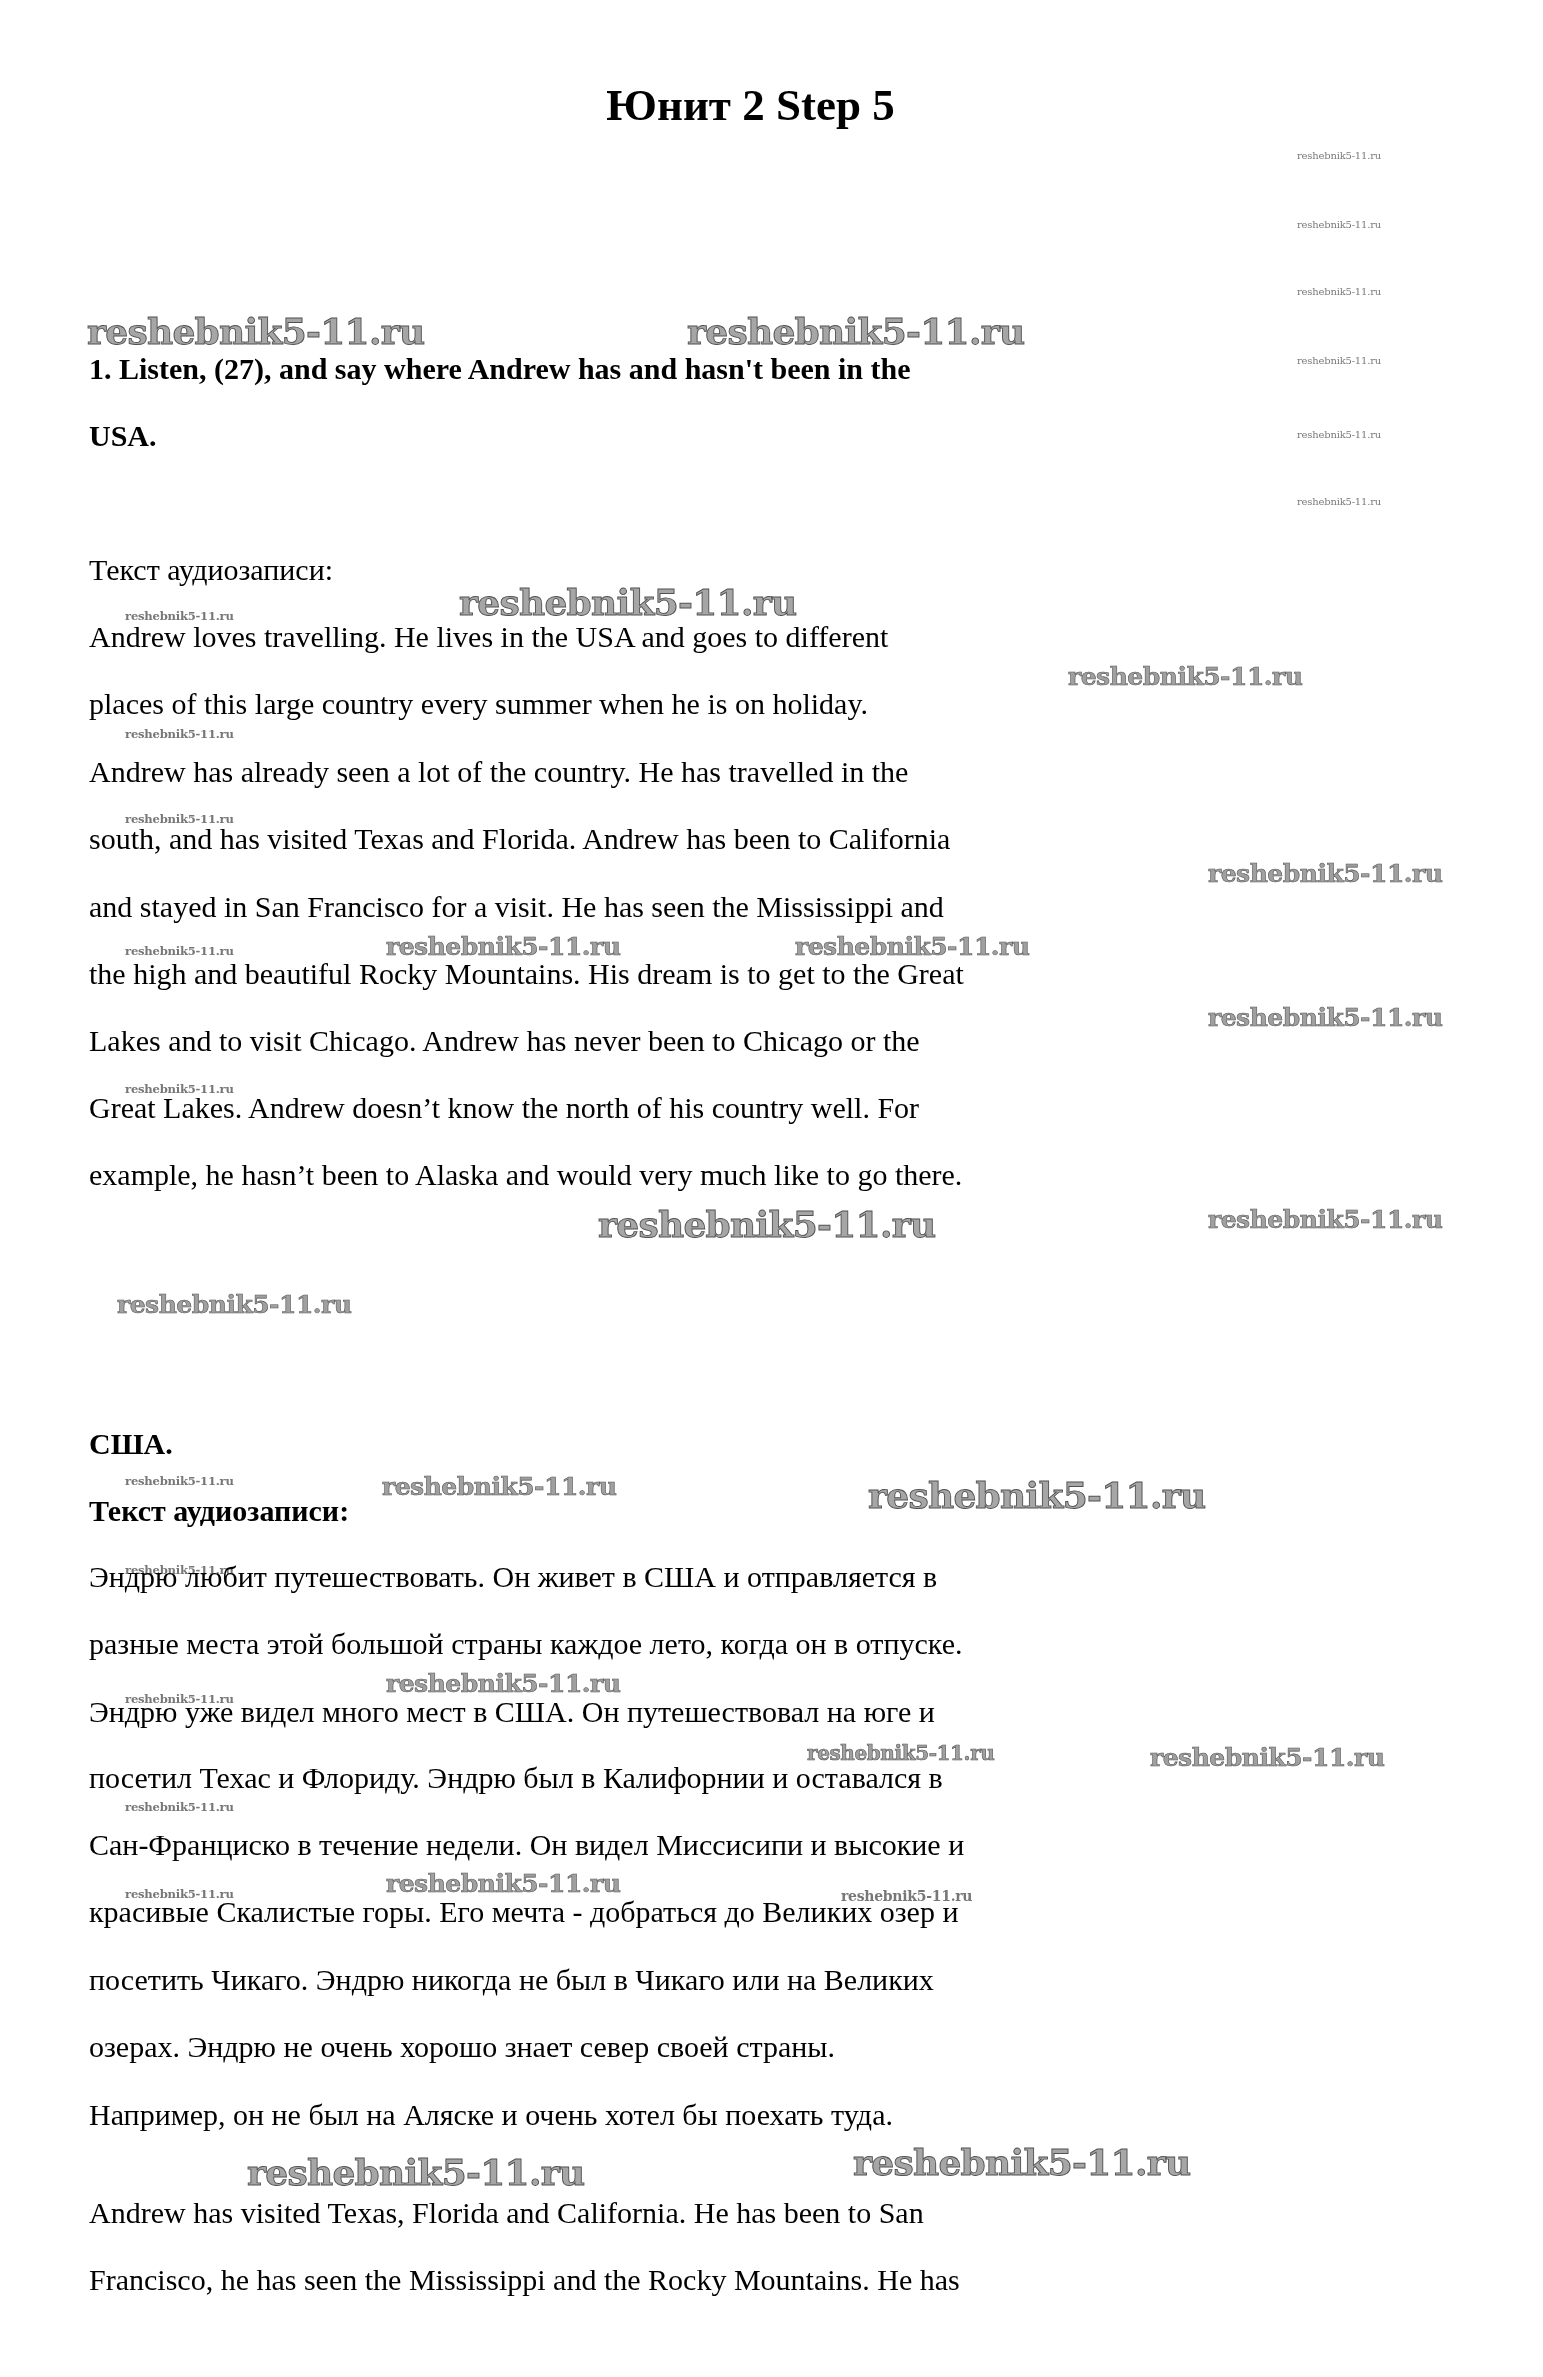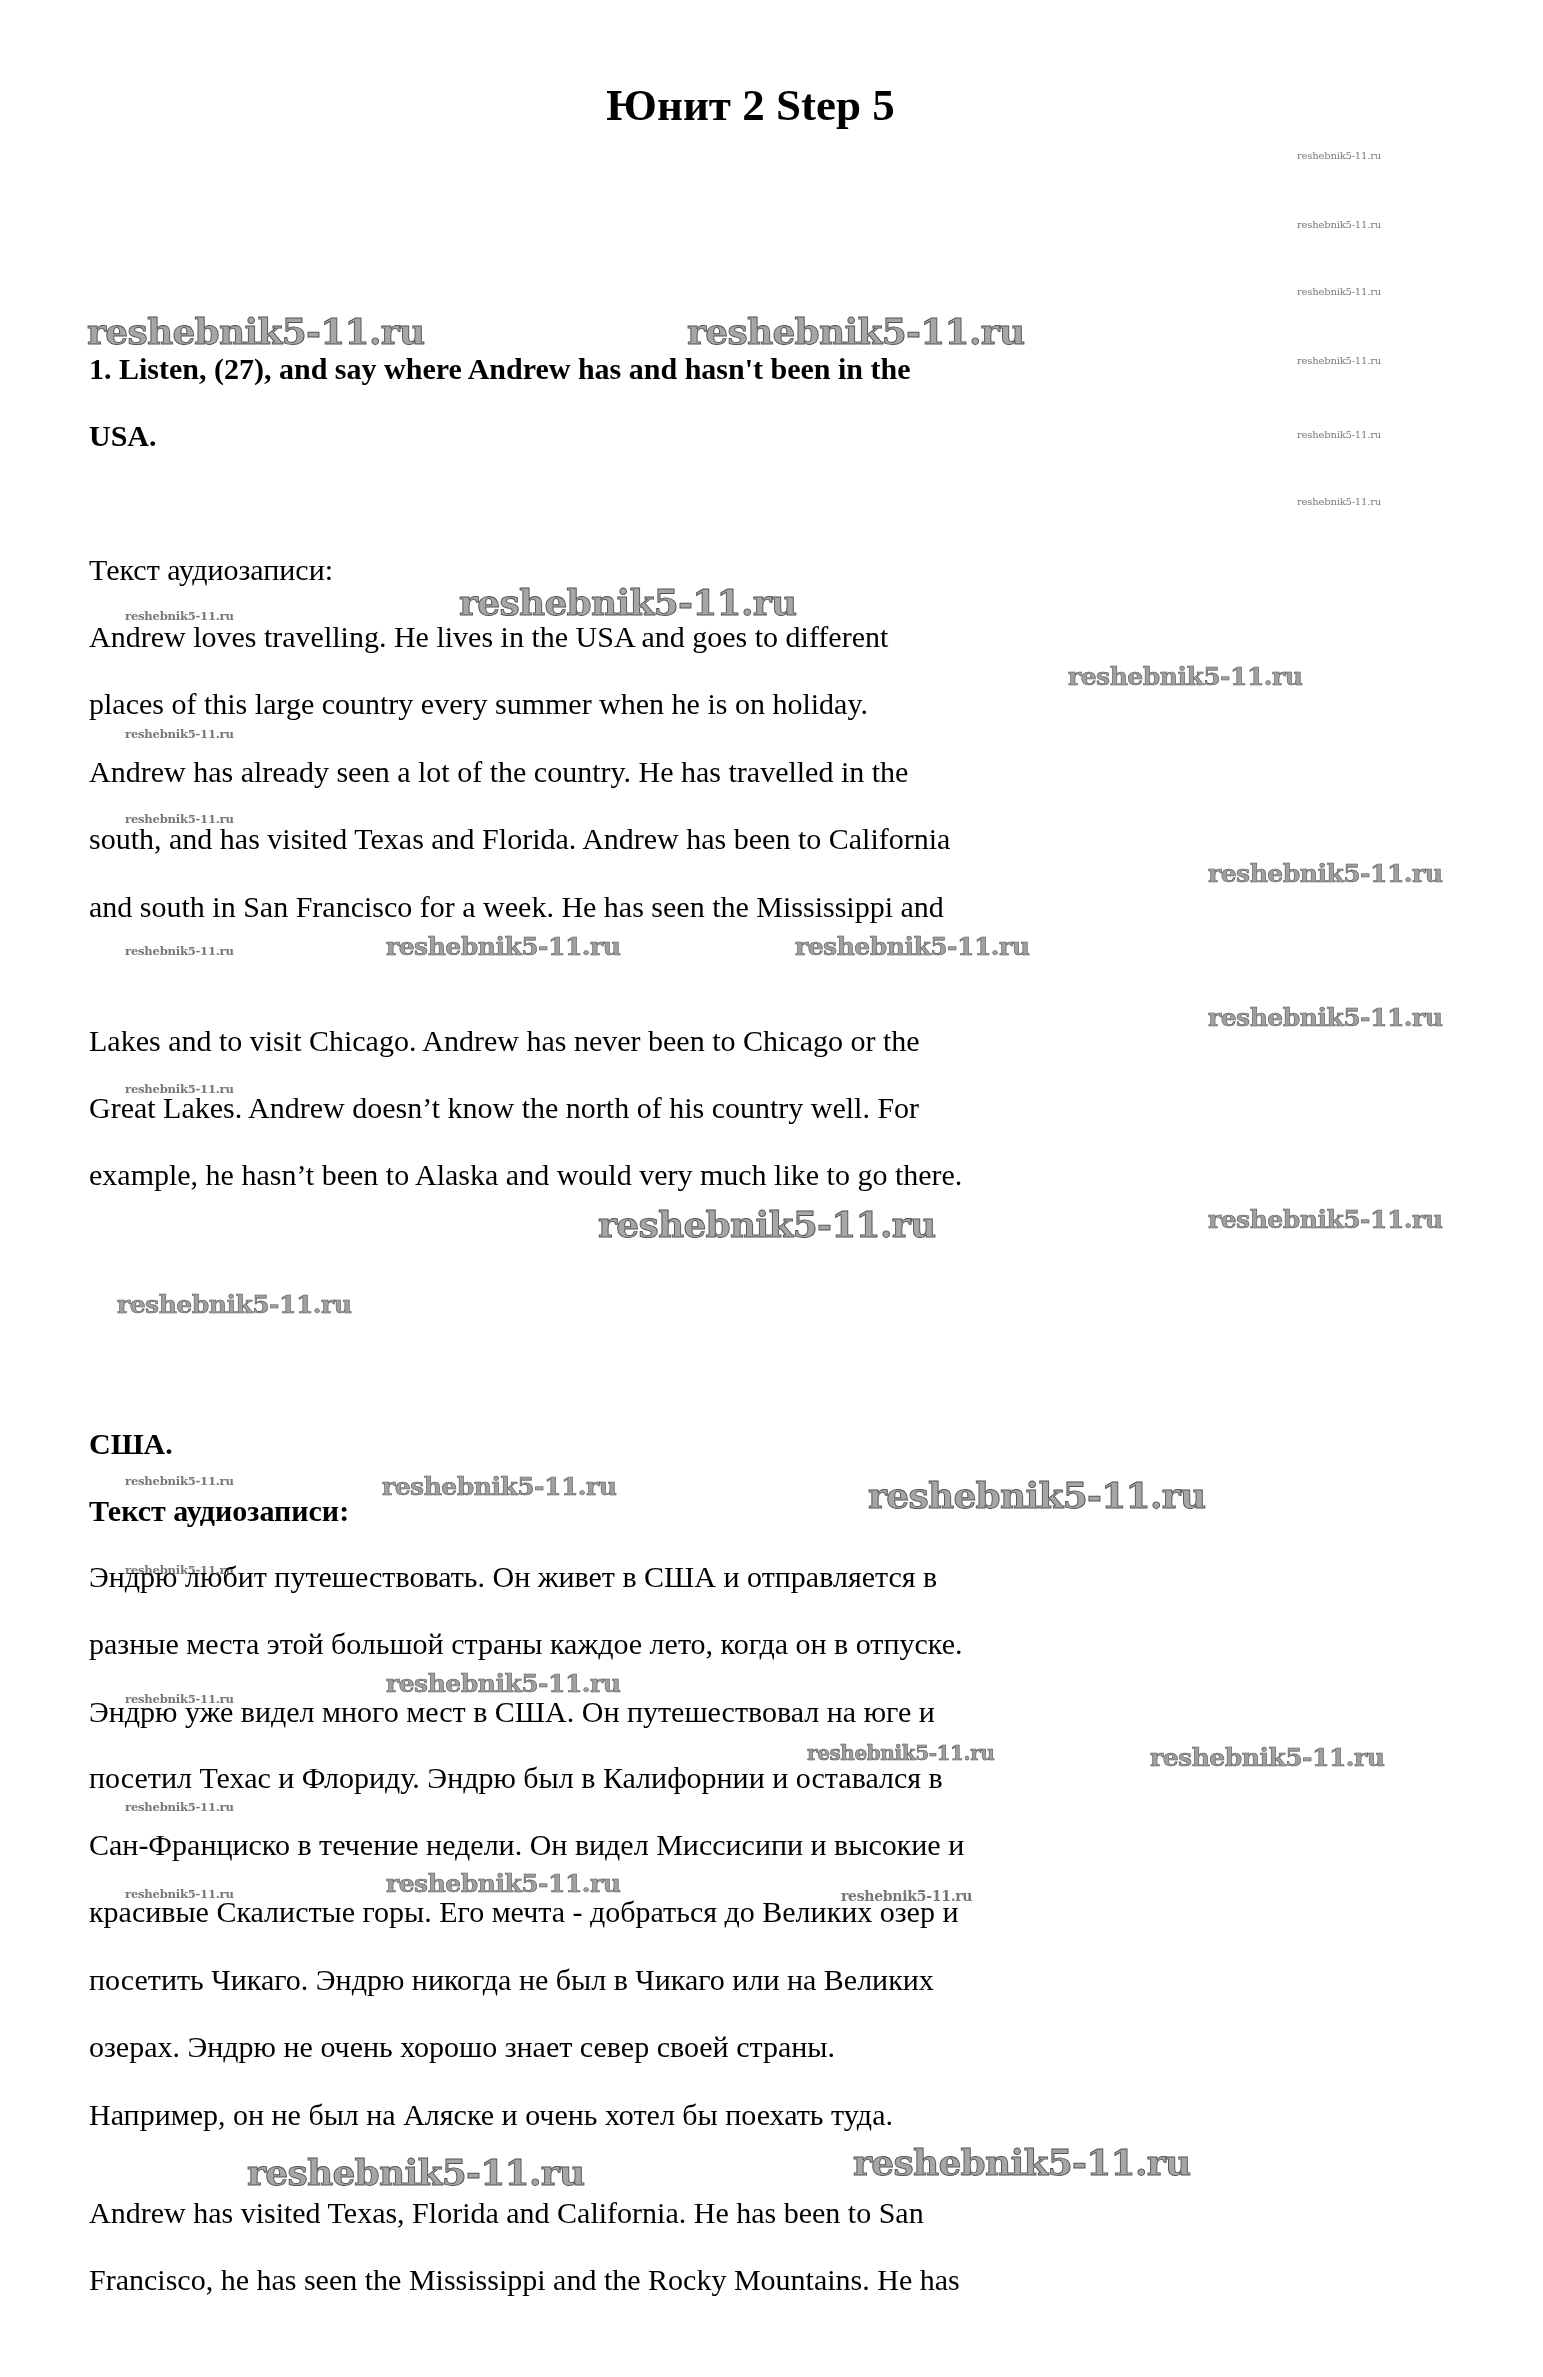--- a/index.html
+++ b/index.html
@@ -53,24 +53,25 @@
   <div class="wm wm-s" style="left:125px;top:611px">reshebnik5-11.ru</div>
 
   <div class="ln" style="top:622px">Andrew loves travelling. He lives in the USA and goes to different</div>
   <div class="wm wm-m" style="left:1068px;top:664px">reshebnik5-11.ru</div>
   <div class="ln" style="top:689px">places of this large country every summer when he is on holiday.</div>
   <div class="wm wm-s" style="left:125px;top:729px">reshebnik5-11.ru</div>
   <div class="ln" style="top:757px">Andrew has already seen a lot of the country. He has travelled in the</div>
   <div class="wm wm-s" style="left:125px;top:814px">reshebnik5-11.ru</div>
   <div class="ln" style="top:824px">south, and has visited Texas and Florida. Andrew has been to California</div>
   <div class="wm wm-m" style="left:1208px;top:861px">reshebnik5-11.ru</div>
-  <div class="ln" style="top:892px">and south in San Francisco for a week. He has seen the Mississippi and</div>
+  <div class="ln" style="top:892px">and stayed in San Francisco for a visit. He has seen the Mississippi and</div>
   <div class="wm wm-s" style="left:125px;top:946px">reshebnik5-11.ru</div>
   <div class="wm wm-m" style="left:386px;top:934px">reshebnik5-11.ru</div>
   <div class="wm wm-m" style="left:795px;top:934px">reshebnik5-11.ru</div>
+  <div class="ln" style="top:959px">the high and beautiful Rocky Mountains. His dream is to get to the Great</div>
   <div class="wm wm-m" style="left:1208px;top:1005px">reshebnik5-11.ru</div>
   <div class="ln" style="top:1026px">Lakes and to visit Chicago. Andrew has never been to Chicago or the</div>
   <div class="wm wm-s" style="left:125px;top:1084px">reshebnik5-11.ru</div>
   <div class="ln" style="top:1093px">Great Lakes. Andrew doesn’t know the north of his country well. For</div>
   <div class="ln" style="top:1160px">example, he hasn’t been to Alaska and would very much like to go there.</div>
   <div class="wm wm-l" style="left:598px;top:1206px">reshebnik5-11.ru</div>
   <div class="wm wm-m" style="left:1208px;top:1207px">reshebnik5-11.ru</div>
   <div class="wm wm-m" style="left:117px;top:1292px">reshebnik5-11.ru</div>
 
   <div class="ln b" style="top:1429px">США.</div>

